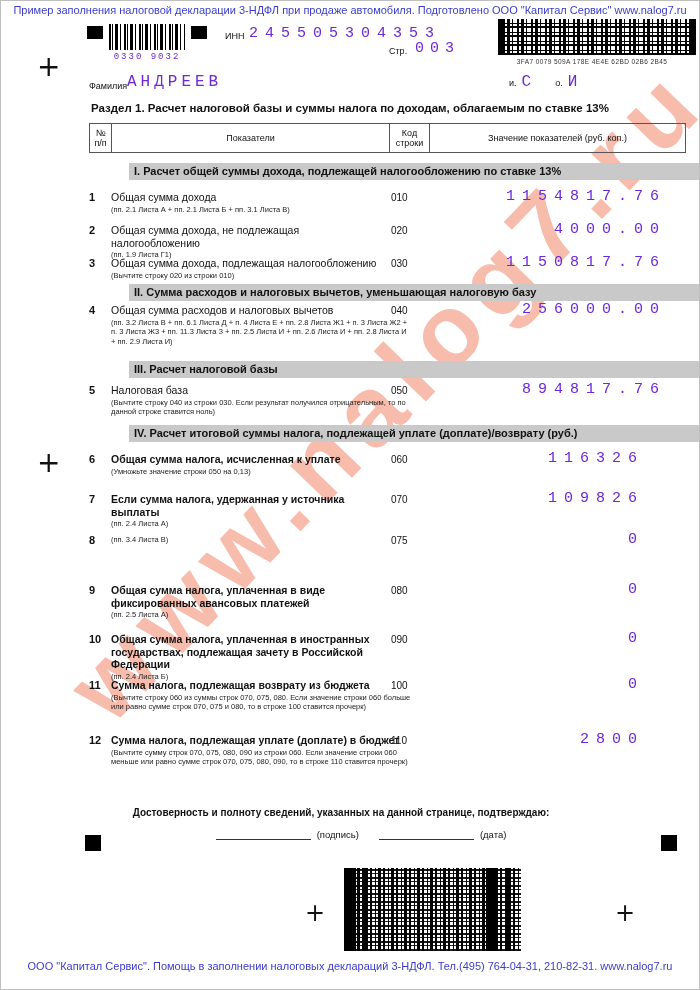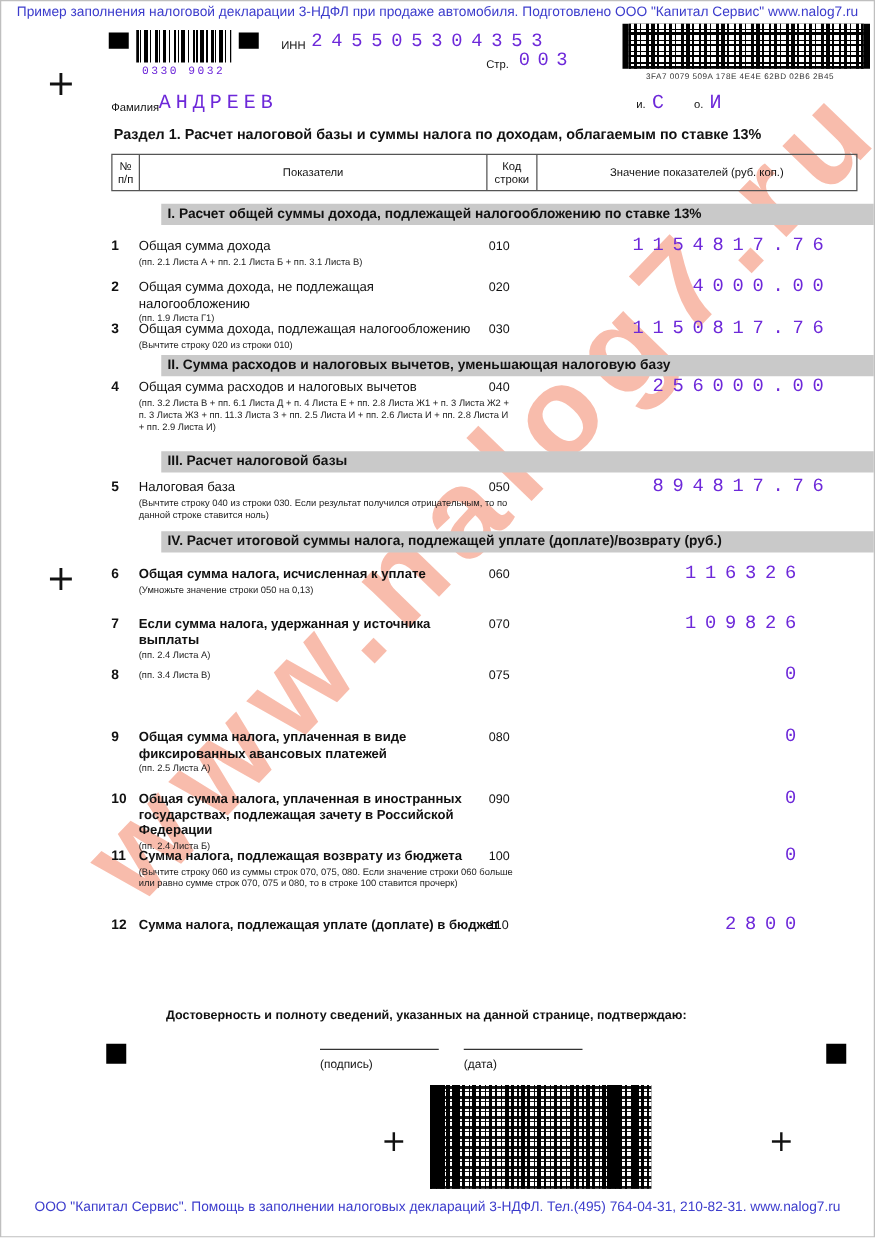--- a/index.html
+++ b/index.html
@@ -59,21 +59,21 @@
   .frow .rnote{font-size:7.5px;line-height:1.3;margin-top:1px;color:#222;}
   .frow .rcode{position:absolute;left:302px;top:1px;font-size:10px;}
   .frow .rval{position:absolute;right:0;top:-3px;font-size:15px;letter-spacing:7px;text-align:right;}
   .frow .rval.v13{padding-right:20px;}
   .frow .rval.v4{padding-right:42px;}
 
   .confirm{left:60px;top:806px;width:560px;text-align:center;font-weight:bold;font-size:10px;}
   .sigrow{left:150px;top:828px;width:420px;display:flex;justify-content:center;gap:20px;
           align-items:flex-end;font-size:9.5px;}
   .sigline{display:inline-block;width:95px;border-bottom:1px solid #333;height:10px;}
-  .siggrp{display:flex;align-items:flex-start;gap:6px;flex-direction:column;}
+  .siggrp{display:flex;align-items:center;gap:6px;}
   .initials{display:flex;align-items:baseline;gap:5px;}
   .initials .gap{width:10px;}
 </style>
 </head>
 <body>
 
 <div class="page">
 
   <div class="abs watermark">www.nalog7.ru</div>
 
@@ -217,20 +217,21 @@
         <div class="rtitle">Сумма налога, подлежащая возврату из бюджета</div>
       <div class="rnote">(Вычтите строку 060 из суммы строк 070, 075, 080. Если значение строки 060 больше или равно сумме строк 070, 075 и 080, то в строке 100 ставится прочерк)</div>
       </div>
     <div class="rcode">100</div>
     <div class="rval v4 ocr">0</div>
   </div>
   <div class="abs frow sec4" style="top:733px;">
     <div class="num">12</div>
     <div class="ind" style="width:300px;">
         <div class="rtitle">Сумма налога, подлежащая уплате (доплате) в бюджет</div>
+      <div class="rnote">(Вычтите сумму строк 070, 075, 080, 090 из строки 060. Если значение строки 060 меньше или равно сумме строк 070, 075, 080, 090, то в строке 110 ставится прочерк)</div>
       </div>
     <div class="rcode">110</div>
     <div class="rval v4 ocr">2800</div>
   </div>
 
   <div class="abs plus" style="left:36px;top:448px;">+</div>
 
   <div class="abs confirm">Достоверность и полноту сведений, указанных на данной странице, подтверждаю:</div>
   <div class="abs sigrow">
     <span class="siggrp">

